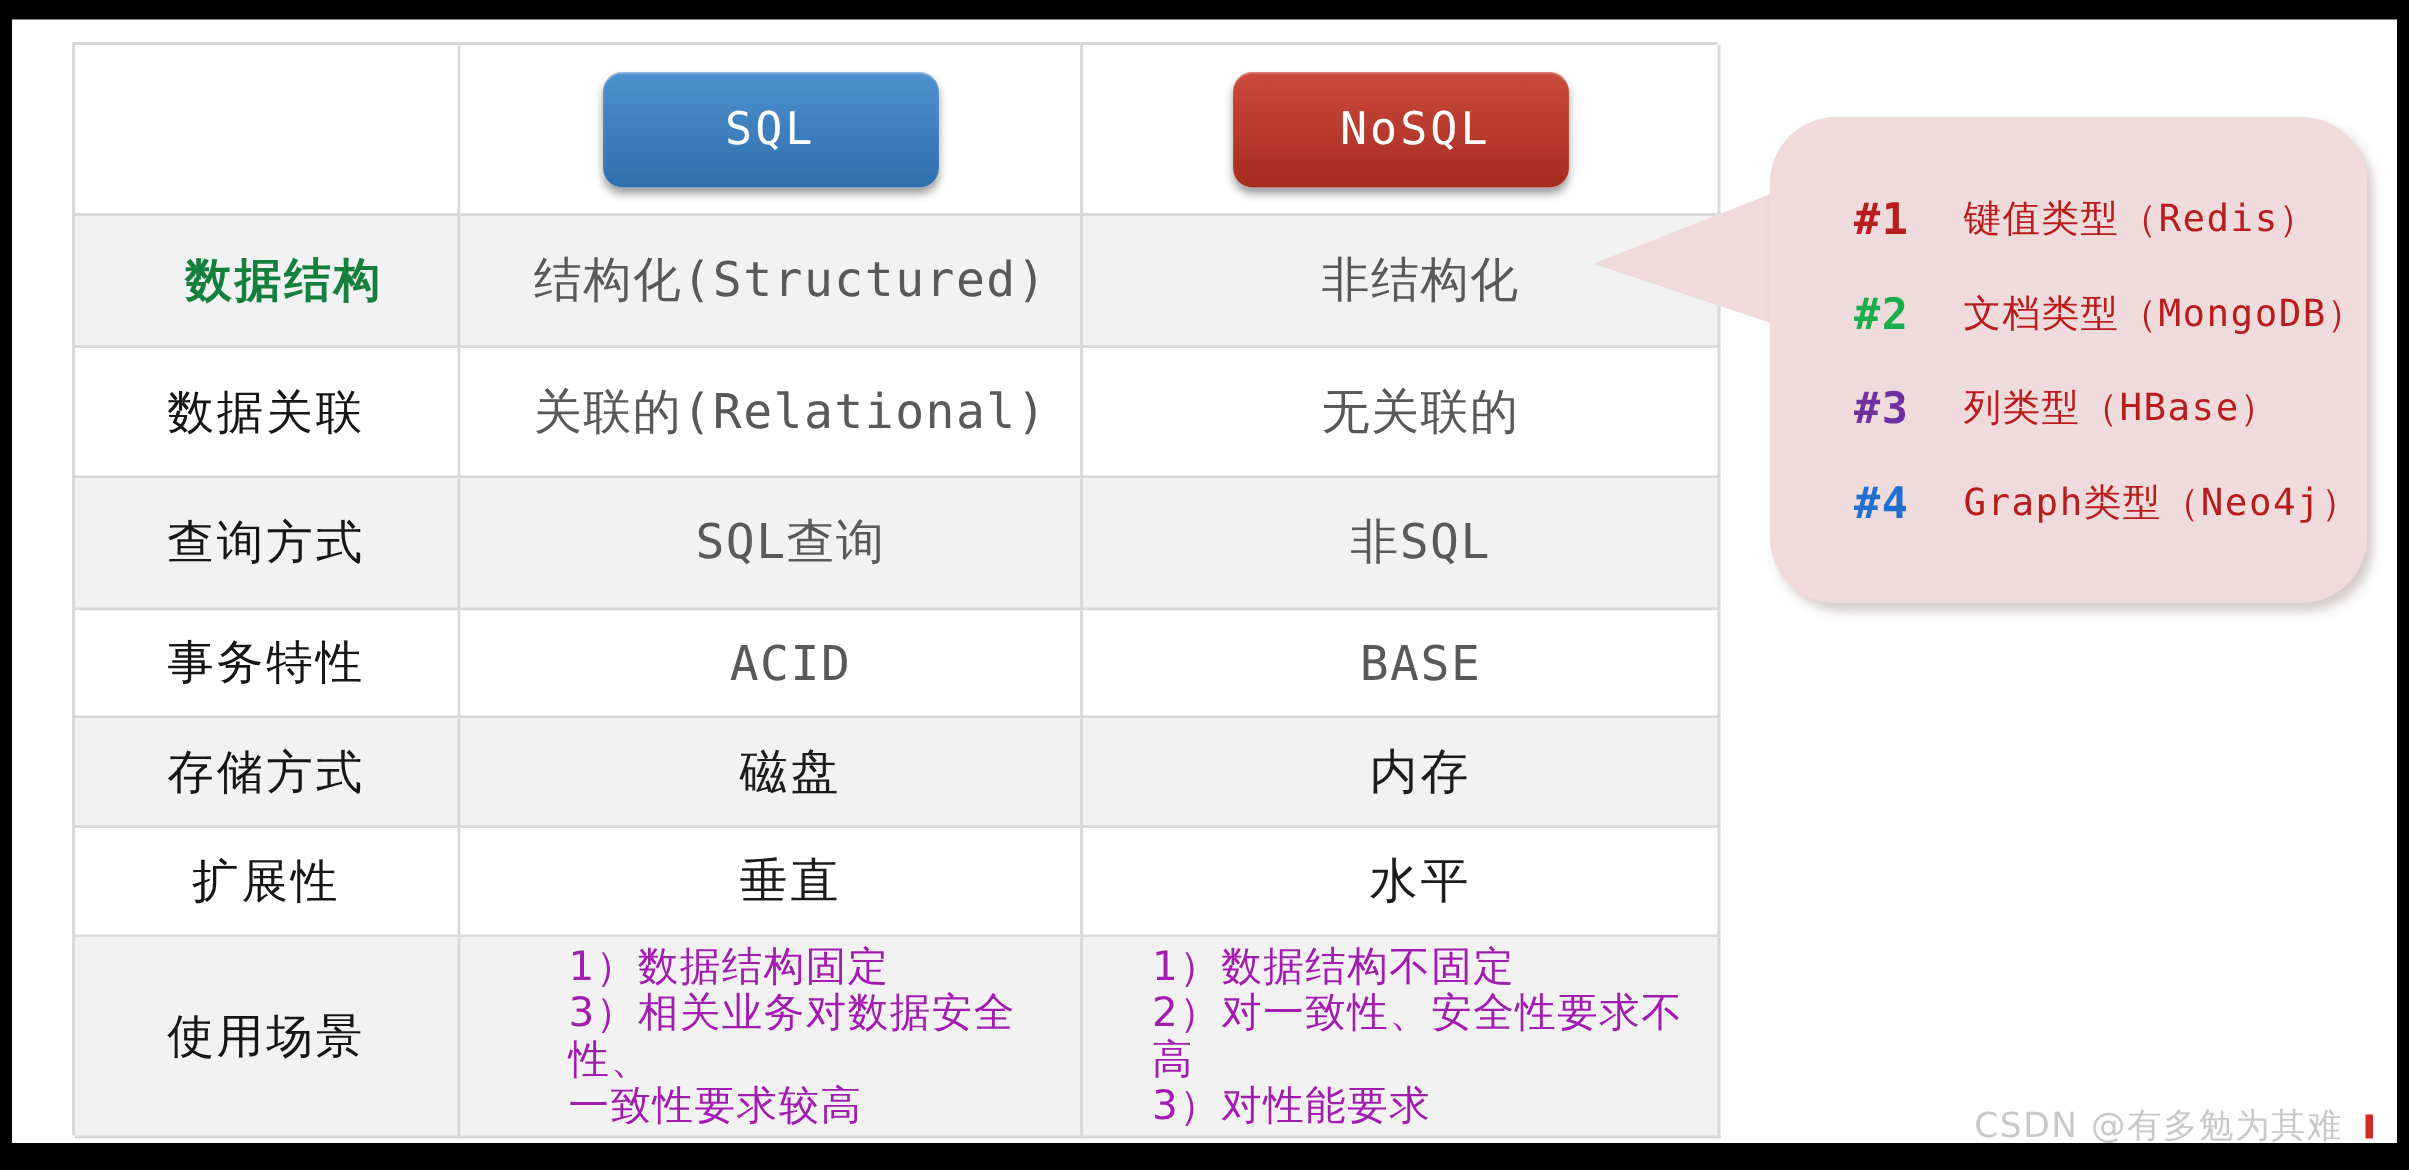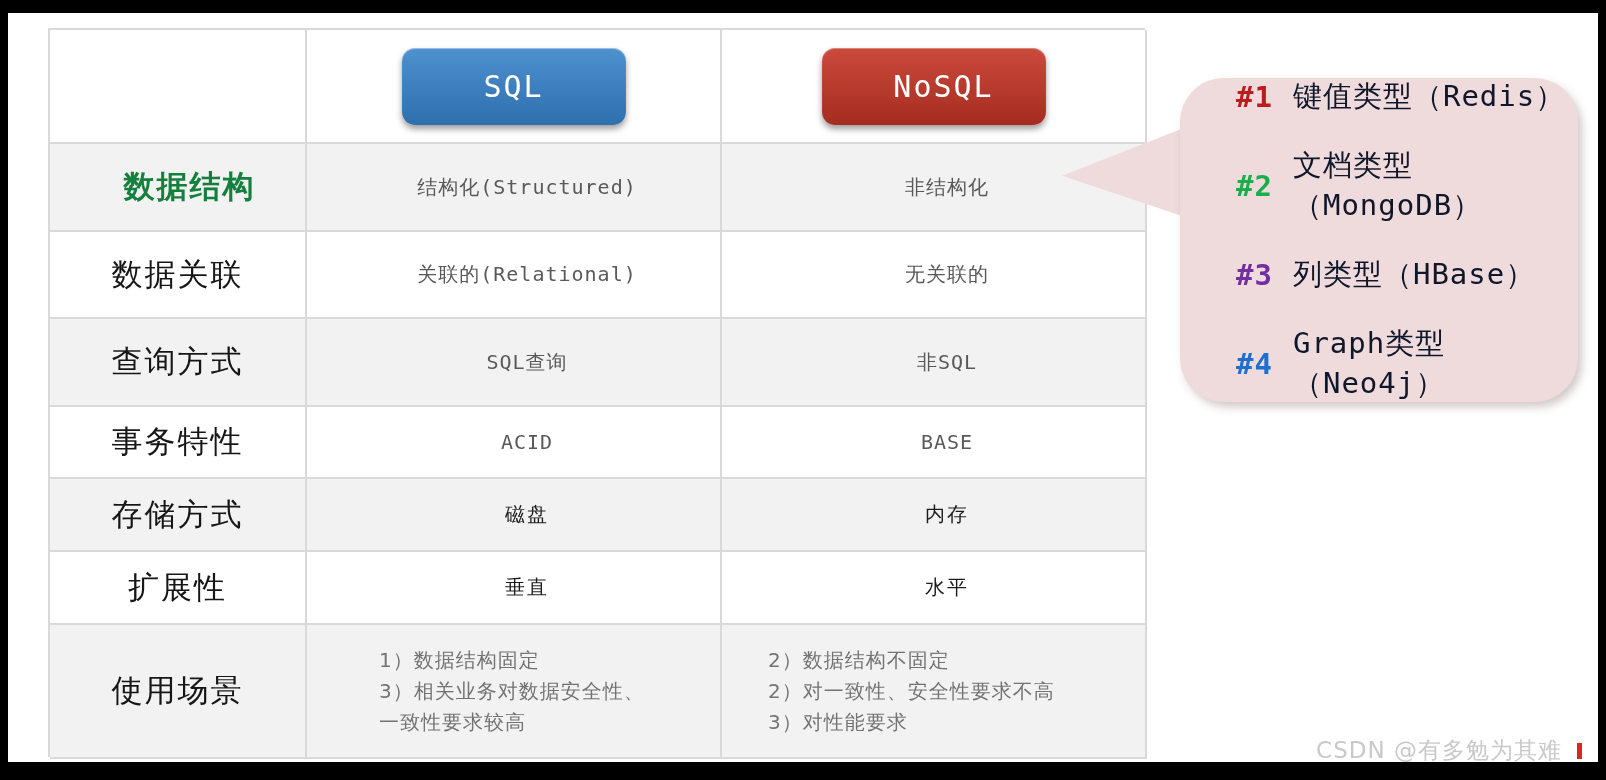--- a/index.html
+++ b/index.html
@@ -26,26 +26,26 @@
     border-right:2px solid #d9d9d9;
     border-bottom:2px solid #d9d9d9;
     display:flex; align-items:center; justify-content:center;
     background:#fff;
   }
   .cell.gray { background:#f2f2f2; }
   .lab { font-size:31px; color:#161616; font-weight:500; letter-spacing:2px; }
   .lab.bold { font-weight:700; color:#15803d;margin-left:24px; }
   .val {
     font-family:"DejaVu Sans Mono","DejaVu Sans",monospace;
-    font-size:20px; color:#595959; letter-spacing:1px;margin-left:27px;
+    font-size:32px; color:#595959; letter-spacing:1px;margin-left:27px;
   }
   .val.dark { color:#1c1c1c; font-family:"DejaVu Sans","Liberation Sans",sans-serif; letter-spacing:2px; }
   .usage {
     flex-direction:column; align-items:flex-start; justify-content:center;
-    font-size:20px; line-height:31px; color:#737373; letter-spacing:1px;
+    font-size:27px; line-height:31px; color:#a21caf; letter-spacing:1px;
     padding-left:72px;
   }
   .usage.nosql-u { padding-left:46px; }
 
   
   .pill {
     width:224px; height:77px; border-radius:13px;
     display:flex; align-items:center; justify-content:center;
     color:#fff; font-size:30px; letter-spacing:2px;
     font-family:"DejaVu Sans Mono","DejaVu Sans",monospace;
@@ -72,22 +72,23 @@
     position:absolute; left:1054px; top:111px; width:132px; height:96px;
     background:#f0dbdc; z-index:3;
     clip-path:polygon(100% 0, 0 54%, 100% 100%);
   }
   .callout-item { display:flex; align-items:center; column-gap:20px; }
   .callout-item .tag {
     font-family:"DejaVu Sans Mono","DejaVu Sans",monospace;
     font-size:29px; font-weight:bold; letter-spacing:1px;
   }
   .callout-item .txt {
-    font-size:29px; color:#0f172a; letter-spacing:1px;
-    font-family:"DejaVu Sans Mono","DejaVu Sans",monospace;
+    font-size:25px; color:#b91c1c; letter-spacing:1px;
+    font-family:"DejaVu Sans Mono","DejaVu Sans",monospace;
+    margin-left:16px;
   }
 
   
   .watermark {
     position:absolute; top:735px; right:24px; z-index:6;
     display:flex; align-items:flex-start;
     font-size:23px; color:#c9c9c9; letter-spacing:1px;gap:12px;
   }
   .wm-tick { width:5px; height:16px; background:#d42a1e; margin-left:3px; margin-top:8px; }
 </style>
@@ -169,21 +170,21 @@
 
       <div class="cell gray">
         <span class="lab">使用场景</span>
       </div>
       <div class="cell gray usage">
         <div>1）数据结构固定</div>
         <div>3）相关业务对数据安全性、</div>
         <div>一致性要求较高</div>
       </div>
       <div class="cell gray usage nosql-u">
-        <div>2）数据结构不固定</div>
+        <div>1）数据结构不固定</div>
         <div>2）对一致性、安全性要求不高</div>
         <div>3）对性能要求</div>
       </div>
     </div>
 
     <div class="bubble-pointer"></div>
     <div class="bubble">
       <div class="callout-item">
         <span class="tag" style="color: rgb(185, 29, 29);">#1</span>
         <span class="txt">键值类型（Redis）</span>

